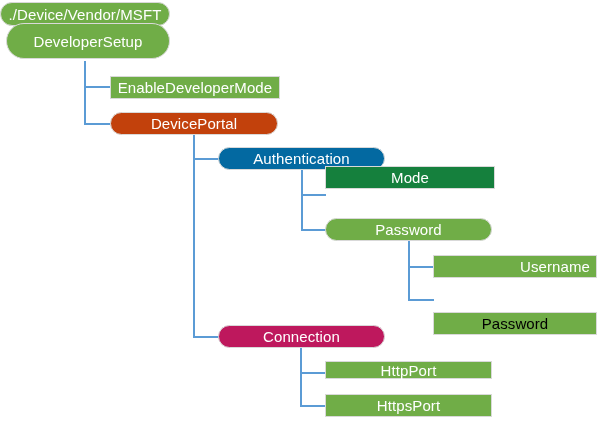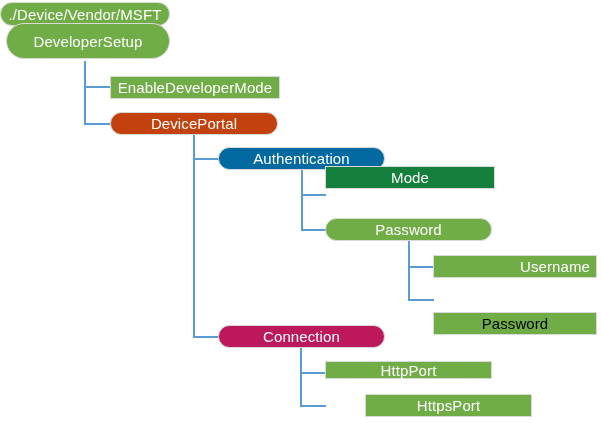--- a/index.html
+++ b/index.html
@@ -105,17 +105,17 @@
       </div>
       <div class="node rect" style="left: 433px; top: 288px; width: 164px; height: 23px; background: rgb(112, 173, 71); border-color: rgb(217, 217, 217); color: #000000; margin-top: 24px;">
         <span class="node-label">Password</span>
       </div>
       <div class="node pill" style="left: 218px; top: 325px; width: 167px; height: 23px; background: #be185d; border-color: rgb(217, 217, 217); color: rgb(255, 255, 255);">
         <span class="node-label">Connection</span>
       </div>
       <div class="node rect" style="left: 325px; top: 361px; width: 167px; height: 18px; background: rgb(112, 173, 71); border-color: rgb(217, 217, 217); color: rgb(255, 255, 255);">
         <span class="node-label">HttpPort</span>
       </div>
-      <div class="node rect" style="left: 325px; top: 394px; width: 167px; height: 23px; background: rgb(112, 173, 71); border-color: rgb(217, 217, 217); color: rgb(255, 255, 255); margin-left: 40px;">
+      <div class="node rect" style="left: 325px; top: 394px; width: 167px; height: 23px; background: rgb(112, 173, 71); border-color: rgb(217, 217, 217); color: rgb(255, 255, 255);">
         <span class="node-label">HttpsPort</span>
       </div>
     </div>
 </div>
 
 </body></html>

